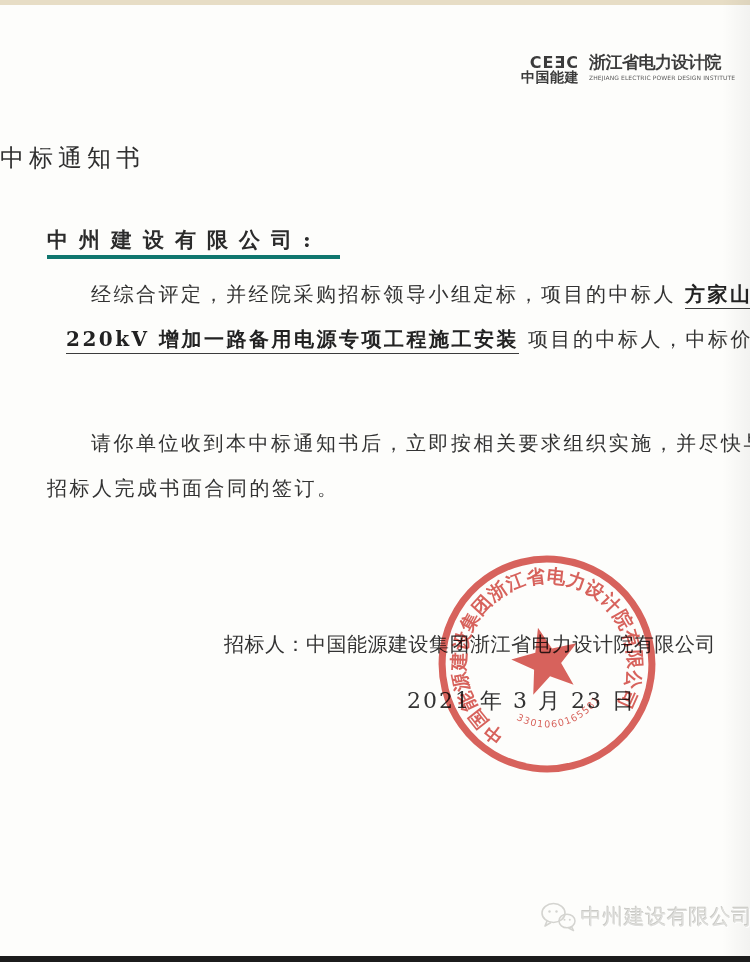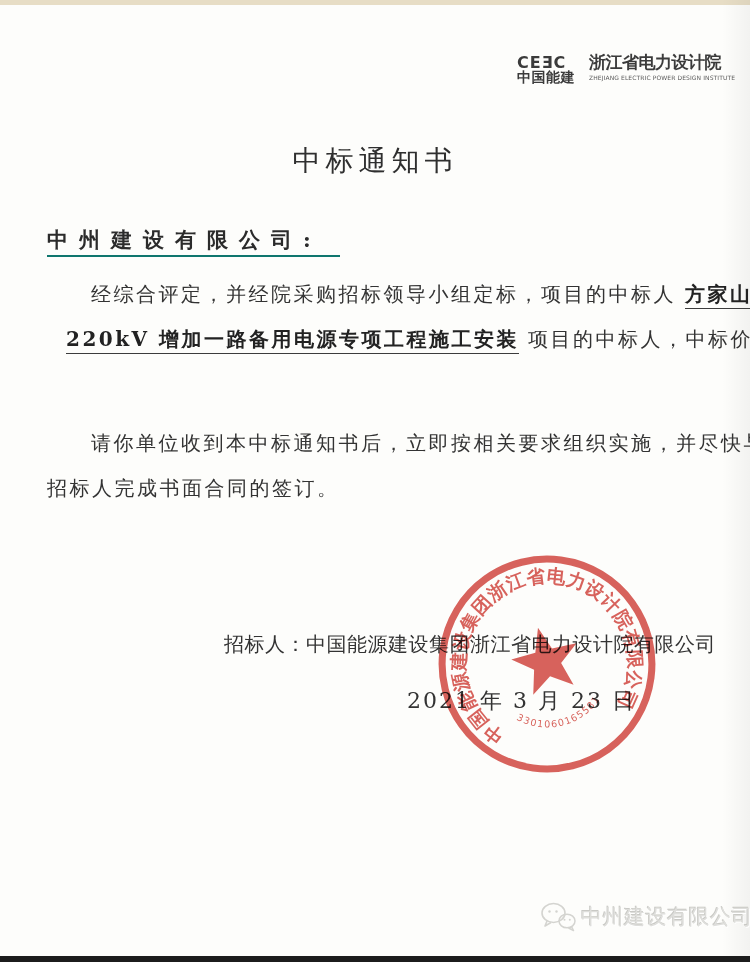--- a/index.html
+++ b/index.html
@@ -11,36 +11,36 @@
     overflow:hidden;
     font-family:"DejaVu Serif","Liberation Serif",serif;
     color:#333;
   }
   .top-strip{position:absolute;top:0;left:0;width:100%;height:5px;background:#e7ddc5;}
   .bottom-strip{position:absolute;bottom:0;left:0;width:100%;height:6px;background:#1c1c1c;}
   .right-shade{position:absolute;top:0;right:0;width:28px;height:100%;
     background:linear-gradient(to right, rgba(0,0,0,0) 0%, rgba(0,0,0,0.045) 100%);pointer-events:none;}
 
   
-  .logo-block{position:absolute;top:55px;left:517px;width:62px;text-align:left;
+  .logo-block{position:absolute;top:55px;left:517px;width:62px;text-align:right;
     font-family:"DejaVu Sans","Liberation Sans",sans-serif;color:#3b3b3b;}
   .logo-acronym{font-size:16px;font-weight:bold;letter-spacing:1px;line-height:15px;}
   .logo-sub{font-size:14px;font-weight:bold;letter-spacing:0.5px;line-height:14px;}
   .org-block{position:absolute;top:53px;left:589px;width:130px;
     font-family:"DejaVu Sans","Liberation Sans",sans-serif;color:#3b3b3b;}
   .org-name{font-size:17px;font-weight:bold;letter-spacing:-0.5px;white-space:nowrap;line-height:18px;}
   .org-en{font-size:6px;color:#5a5a5a;white-space:nowrap;letter-spacing:0.1px;margin-top:3px;}
 
   
-  .doc-title{position:absolute;top:142px;left:0;width:100%;text-align:center;
-    font-size:28px;letter-spacing:5px;color:#2f2f2f;font-weight:500;}
+  .doc-title{position:absolute;top:142px;left:0;width:100%;
+    font-size:24px;letter-spacing:5px;color:#2f2f2f;font-weight:500;}
 
   
   .addressee{position:absolute;top:226px;left:47px;font-size:21px;font-weight:bold;color:#2b2b2b;}
-  .addressee .u{border-bottom:2px solid #0f766e;padding:0 18px 3px 0;letter-spacing:11px;}
+  .addressee .u{border-bottom:4px solid #0f766e;padding:0 18px 3px 0;letter-spacing:11px;}
 
   
   .bodyline{position:absolute;left:47px;width:672px;font-size:20px;color:#333;
     letter-spacing:2.5px;white-space:nowrap;line-height:26px;}
   .indent{padding-left:44px;}
   .em{font-weight:bold;color:#222;border-bottom:1.5px solid #3c3c3c;padding-bottom:2px;}
   .gap-l{margin-left:9px;}
   .gap-r{margin-right:9px;margin-left:19px;}
 
   

